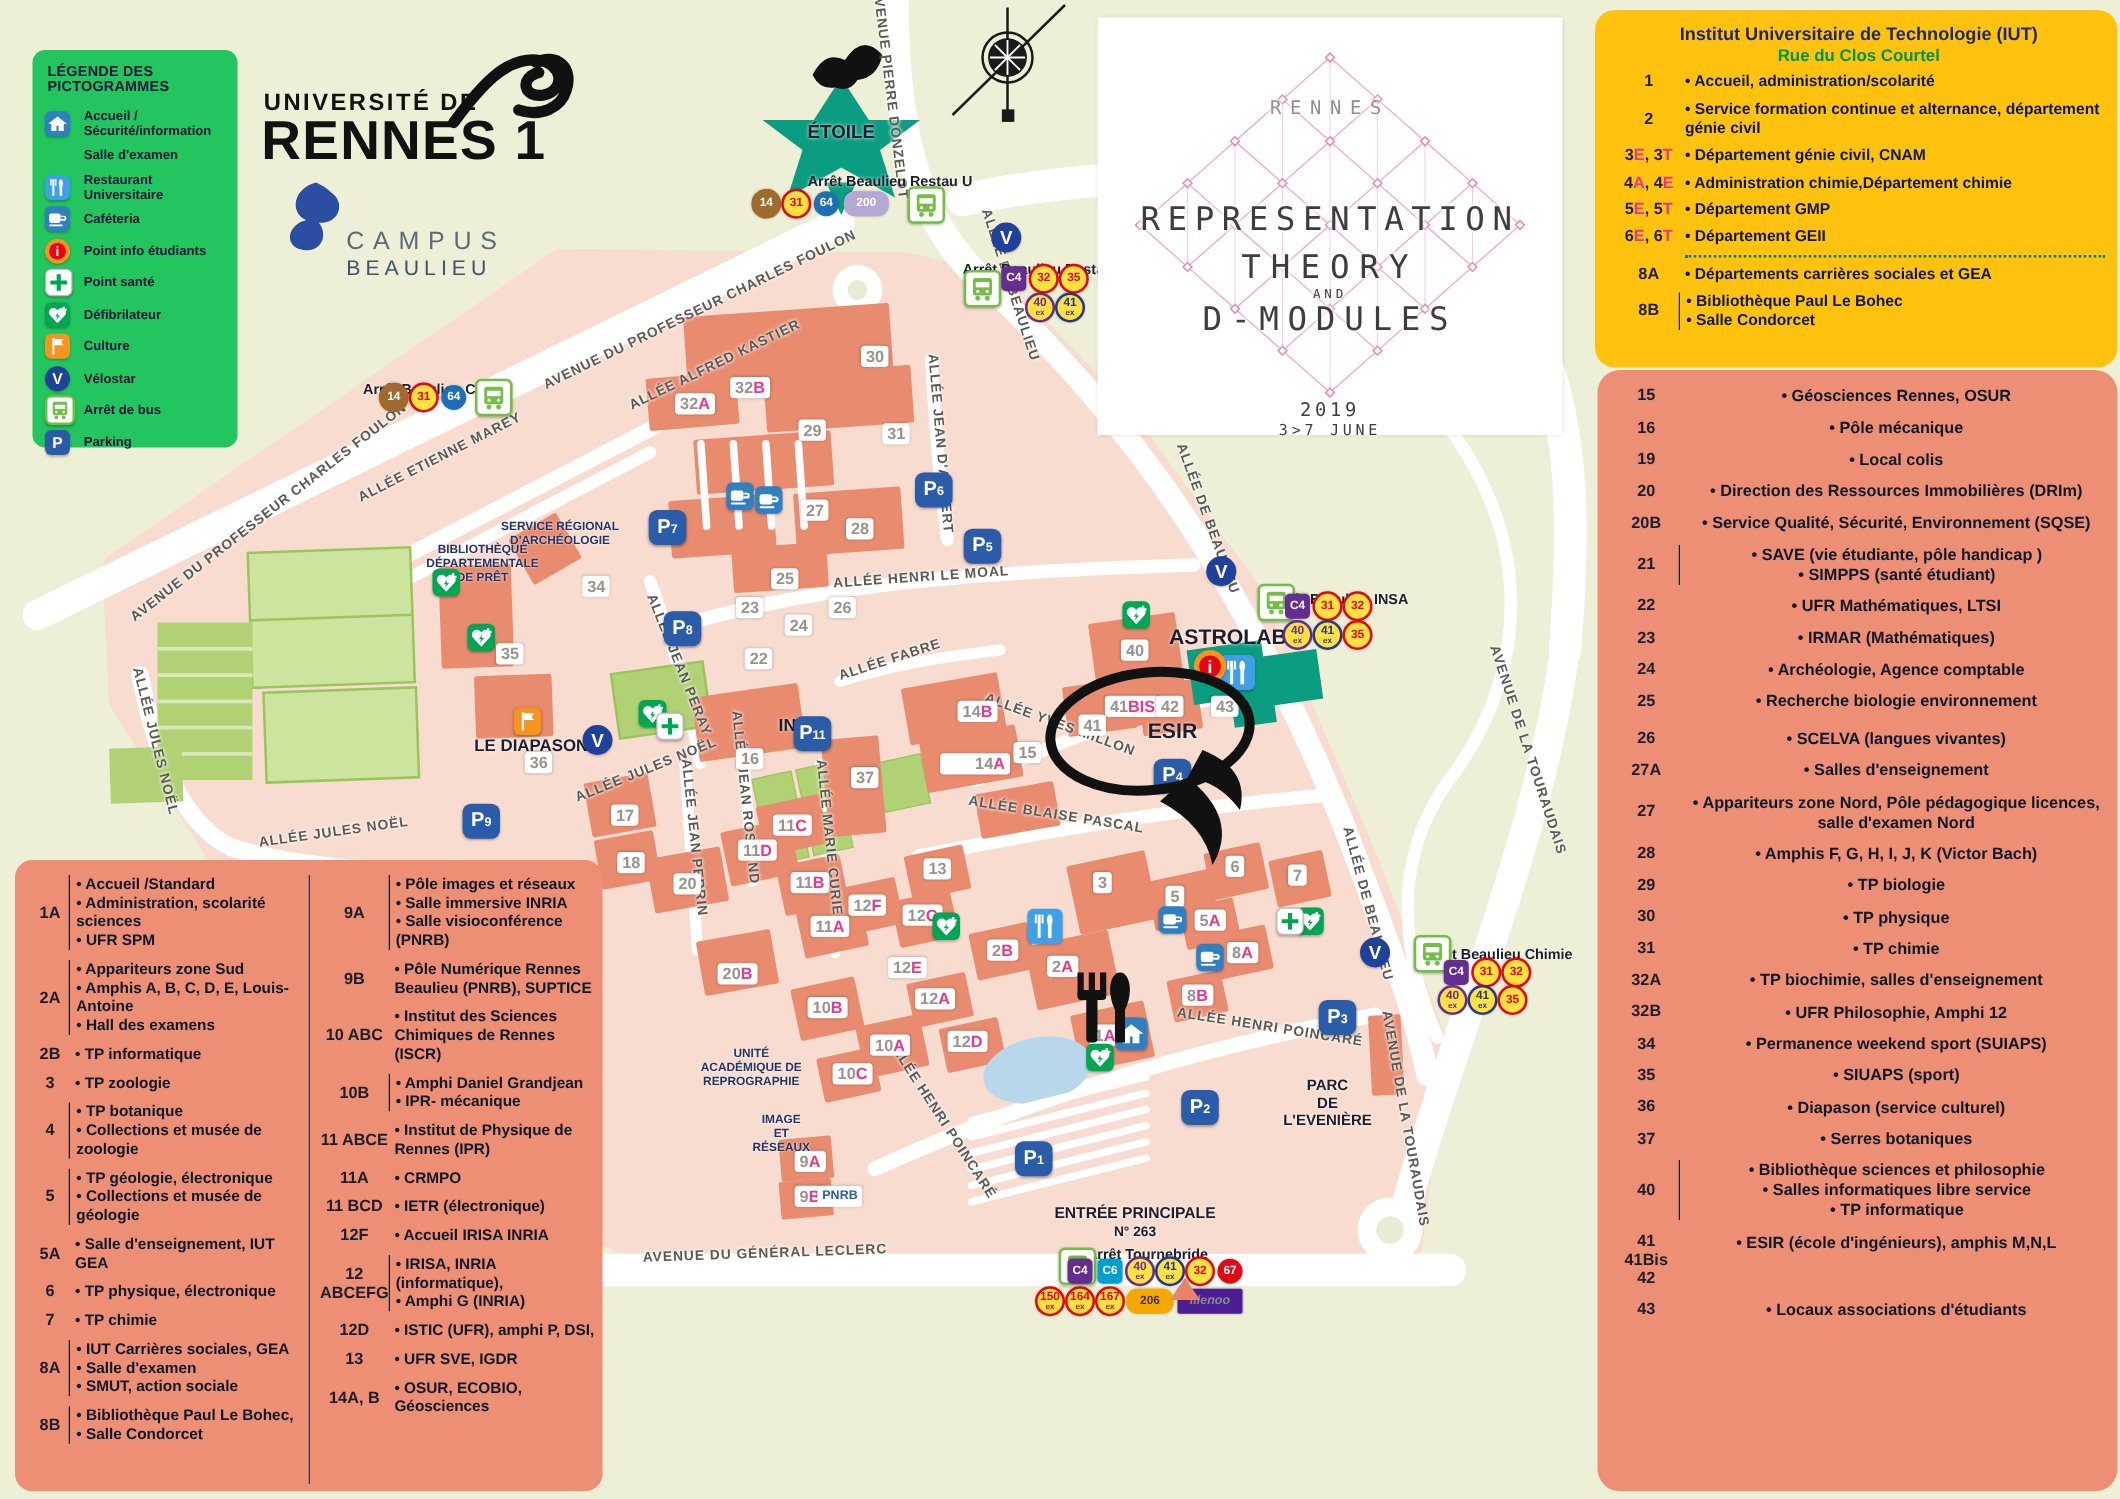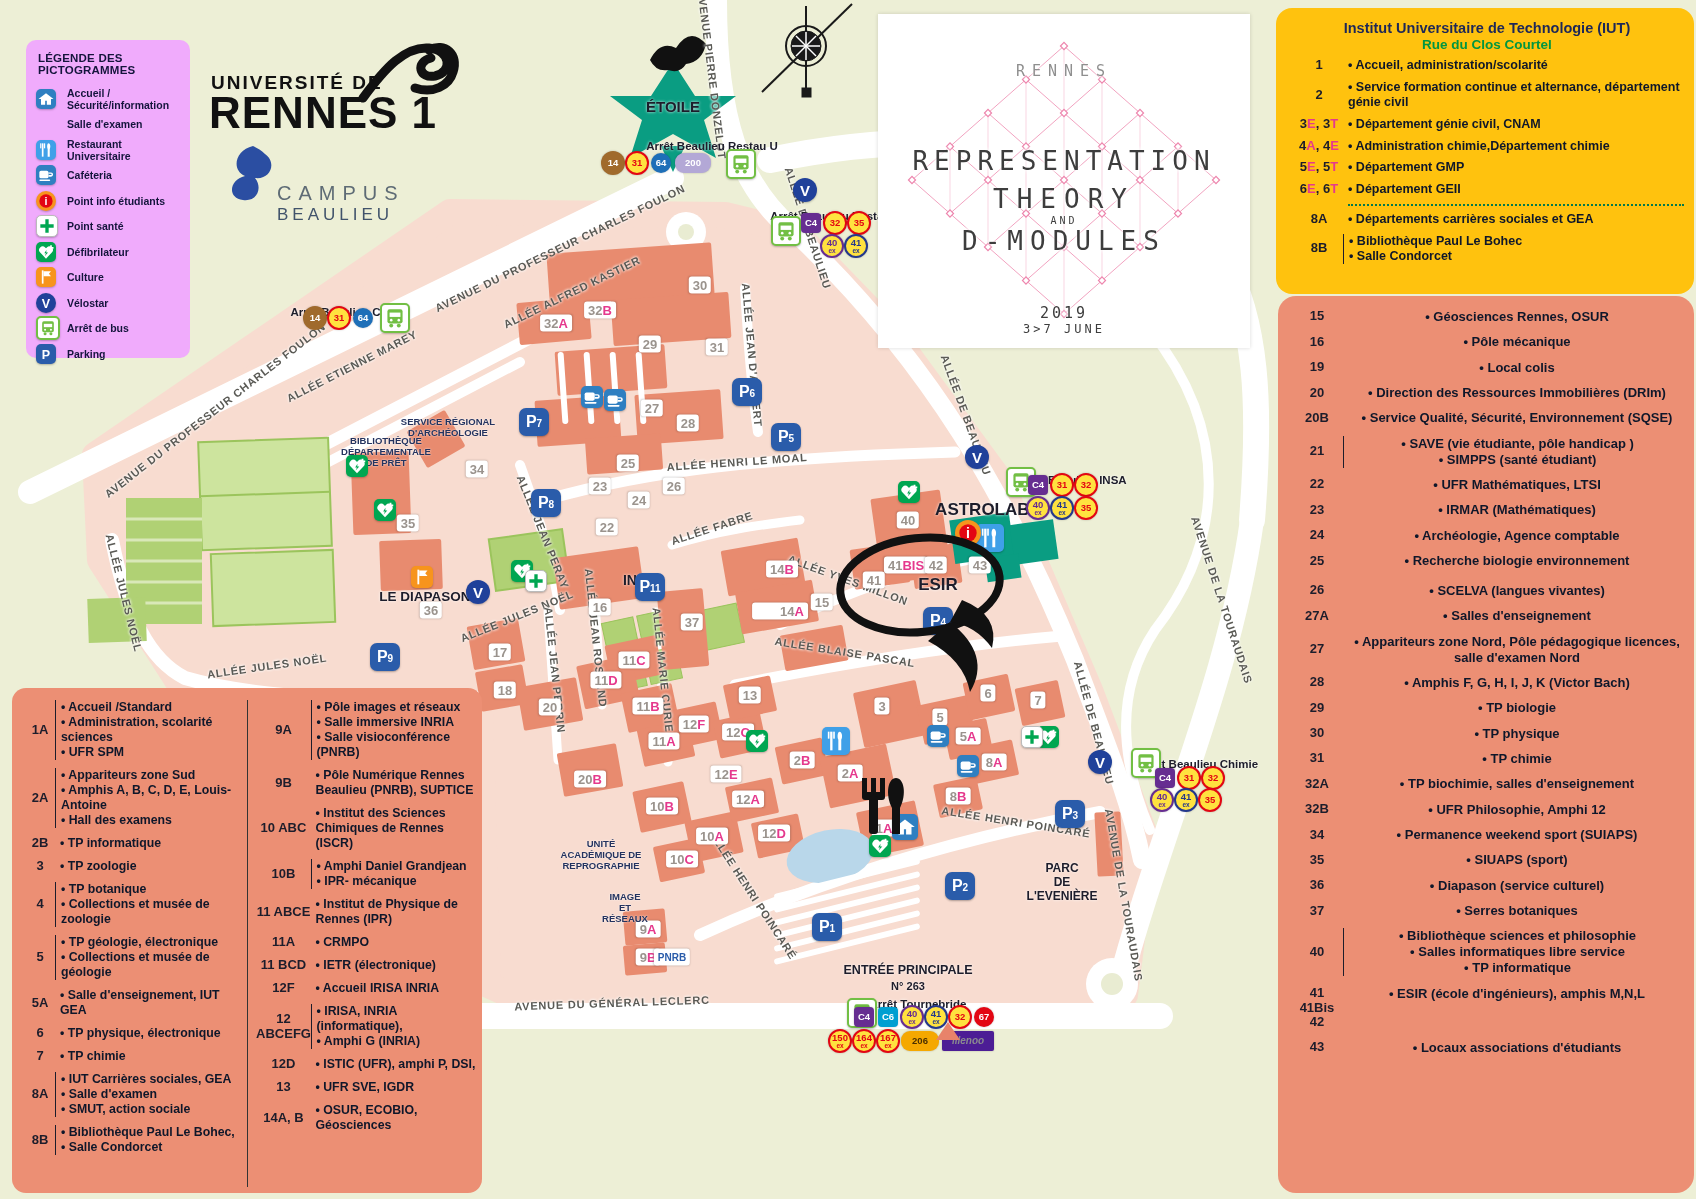--- a/index.html
+++ b/index.html
@@ -35,36 +35,36 @@
   .b-brown{background:#a06a2c;color:#fff;border:2px solid #fff0;}
   .b-blue{background:#1e6fb8;color:#fff;}
   .b-red{background:#e30613;color:#fff;}
   .b-purp{background:#662d91;color:#fff;border-radius:4px;}
   .b-cyan{background:#009fd1;color:#fff;border-radius:4px;}
   .b-lav{background:#b3a8d6;color:#fff;border-radius:9px;width:36px;}
   .b-amber{background:#f5a800;color:#4a3000;border-radius:9px;width:38px;}
   .b-ill{background:#4c1d95;color:#8a8a8f;border-radius:2px;width:52px;font-size:10px;font-style:italic;}
   
   .panel{position:absolute;border-radius:18px;}
-  #legend{left:26px;top:40px;width:164px;height:318px;background:#f0abfc;border-radius:10px;padding:10px 8px 6px 10px;box-sizing:border-box;}
+  #legend{left:26px;top:40px;width:164px;height:318px;background:#22c55e;border-radius:10px;padding:10px 8px 6px 10px;box-sizing:border-box;}
   #legend h3{margin:2px 0 10px 2px;font-size:11.5px;color:#14143c;letter-spacing:.2px;}
   .lg-item{display:flex;align-items:center;height:25.5px;}
   .lg-item .lgi{width:24px;flex:0 0 24px;display:flex;justify-content:flex-start;}
   .lg-item span.txt{font-size:10.5px;font-weight:bold;color:#14143c;margin-left:7px;}
   
   #branding{left:205px;top:48px;width:260px;height:150px;}
   #uni-line1{position:absolute;left:6px;top:24px;font-size:19px;font-weight:bold;color:#111;letter-spacing:2px;}
   #uni-line2{position:absolute;left:4px;top:40px;font-size:44px;font-weight:bold;color:#111;letter-spacing:1px;}
   #campus-txt{position:absolute;left:72px;top:106px;color:#5e6b75;}
   #campus-txt .c1{font-size:20px;letter-spacing:7px;margin-top:28px;}
   #campus-txt .c2{font-size:17px;letter-spacing:4px;color:#41536b;}
   
   #poster{left:878px;top:14px;width:372px;height:334px;background:#fff;box-shadow:0 0 4px rgba(0,0,0,.15);}
   #poster .ptxt{position:absolute;width:100%;text-align:center;color:#3d3d3d;
-     font-family:"DejaVu Sans Mono",monospace;text-shadow:0 0 5px #fff,0 0 5px #fff,0 0 5px #fff;}
+     font-family:"DejaVu Sans Mono",monospace;text-shadow:0 0 5px #fff,0 0 5px #fff,0 0 5px #fff;margin-top:15px;}
   
   #iutp{left:1276px;top:8px;width:418px;height:286px;background:#ffc20e;border-radius:16px;padding:10px 10px 6px 14px;box-sizing:border-box;}
   #iutp h3{margin:2px 0 1px;text-align:center;font-size:14.5px;color:#1d2758;}
   #iutp h4{margin:0 0 6px;text-align:center;font-size:13.5px;color:#009640;}
   .erow{display:grid;grid-template-columns:58px 1fr;margin-bottom:6.5px;}
   .erow .num{font-weight:bold;font-size:13px;color:#1d1d2b;text-align:center;white-space:pre-line;line-height:1.15;align-self:center;}
   .erow .num .pk{color:#e5398d;}
   .erow .bl{font-weight:bold;font-size:12.5px;color:#0f172a;line-height:1.22;}
   .erow .bl.vbar{border-left:1.5px solid #1d1d2b;padding-left:5px;margin-left:-5px;}
   .erow .bl div:before{content:"• ";}

